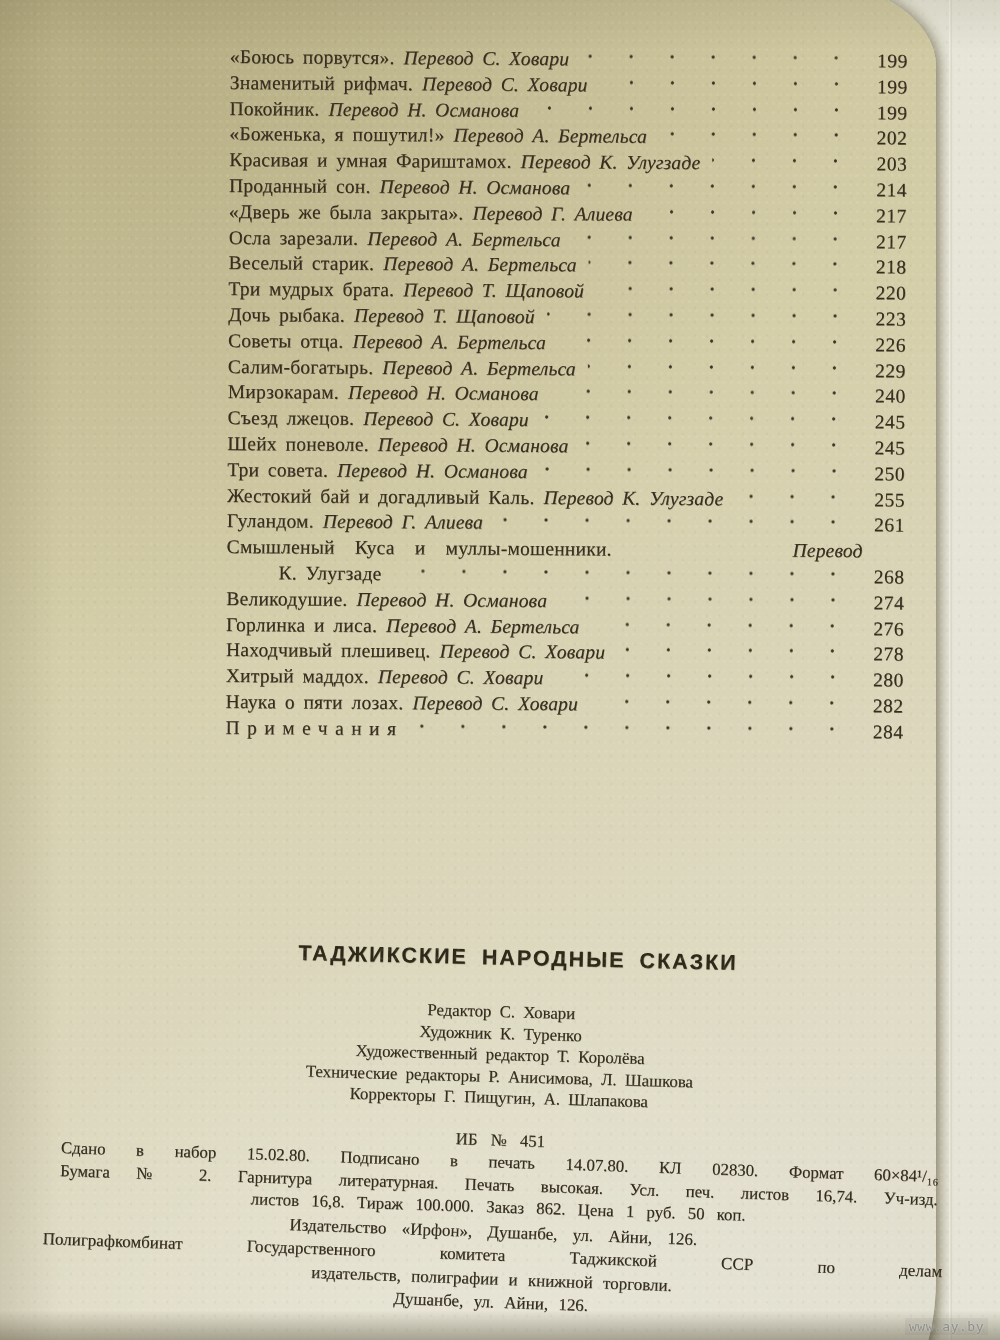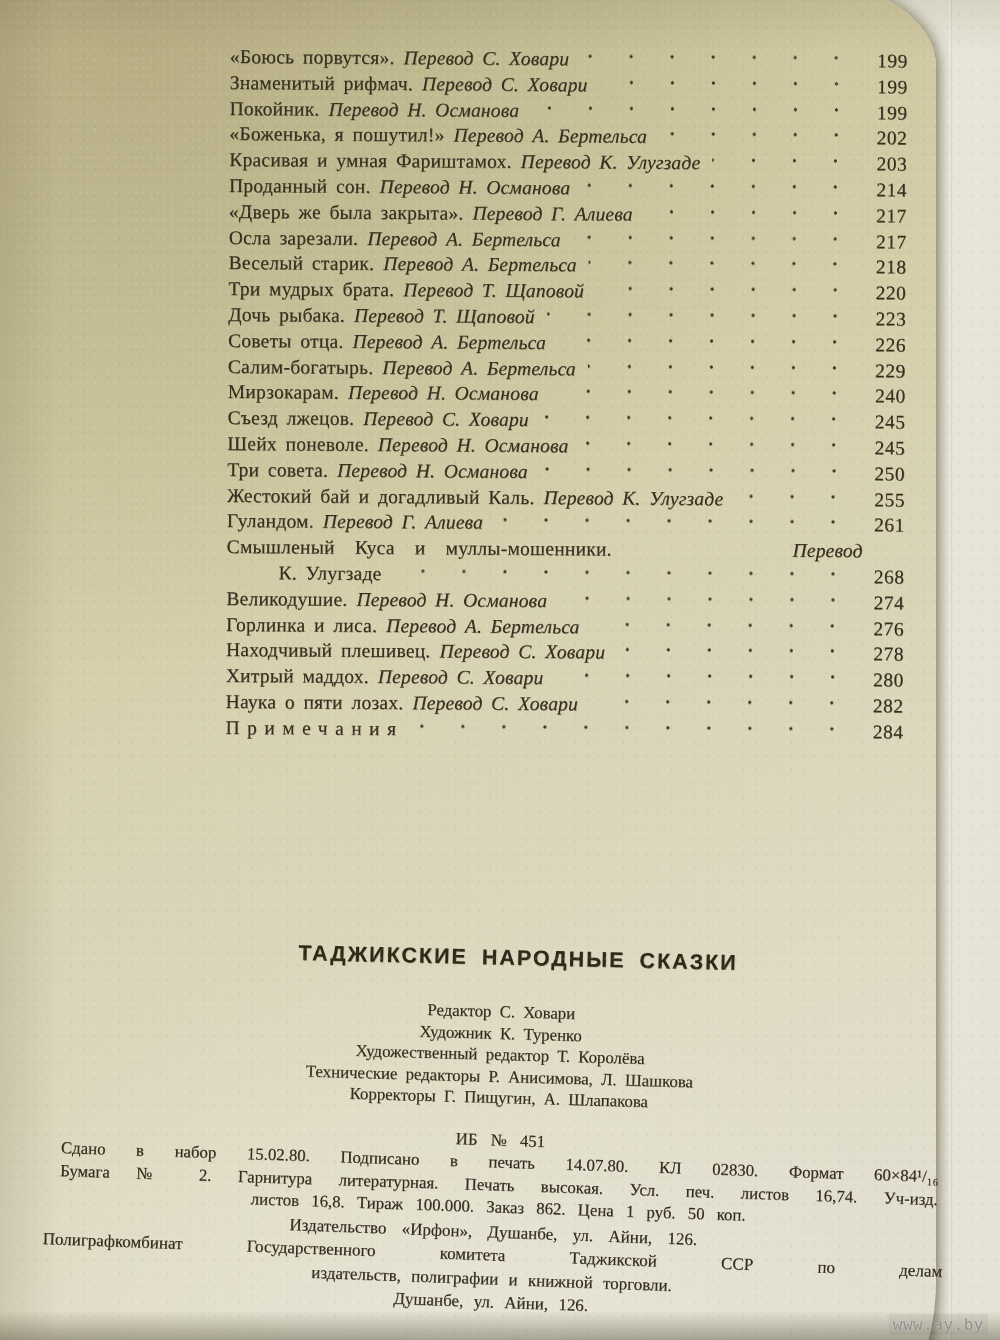--- a/index.html
+++ b/index.html
@@ -73,21 +73,21 @@
   .c-center-wide{text-align:center; word-spacing:8px;}
   .publisher{position:absolute; top:1204px; left:44px; width:900px;
     font-size:17px; line-height:23.4px; color:#332c1e;
     transform:rotate(2.1deg); transform-origin:0 0;
     text-shadow:.4px .4px .6px rgba(51,44,30,.5);}
   .p-wide{text-align:center; word-spacing:11px;}
   .p-just{text-align:justify; text-align-last:justify; word-spacing:2px;}
   .p-center{text-align:center; word-spacing:6px;}
 
   .watermark{position:absolute; right:12px; bottom:5px;
-    font-family:"DejaVu Sans Mono", monospace; font-size:16px;
+    font-family:"DejaVu Sans Mono", monospace; font-size:13px;
     color:#8d8f8a; letter-spacing:.5px; padding:1px 4px;
     background:rgba(70,70,65,.07); text-shadow:0 0 2px rgba(255,255,255,.55);}
 </style>
 </head>
 <body>
 
 <div id="shot">
   <div class="under-page"></div>
   <div class="under-crease"></div>
 

